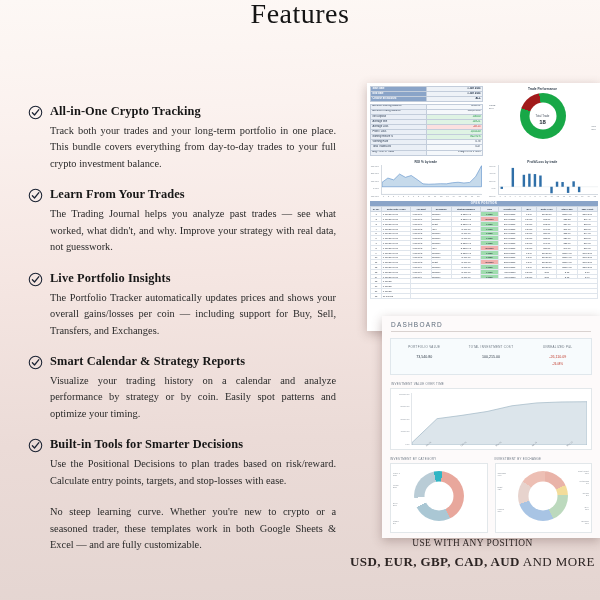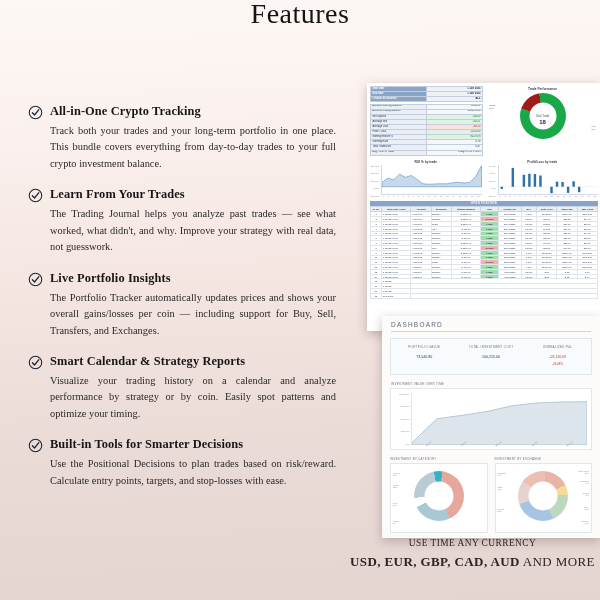--- a/index.html
+++ b/index.html
@@ -452,20 +452,21 @@
           <svg viewBox="0 0 24 24" width="15" height="15">
             <circle cx="12" cy="12" r="10" fill="none" stroke="#1b2333" stroke-width="1.7"></circle>
             <path d="M7 12.4 L10.4 16 L17.4 7.4" fill="none" stroke="#1b2333" stroke-width="2" stroke-linecap="round" stroke-linejoin="round"></path>
           </svg>
         </span>
         <span class="feature-title">Built-in Tools for Smarter Decisions</span>
       </div>
       <div class="feature-body">Use the Positional Decisions to plan trades based on risk/reward. Calculate entry points, targets, and stop-losses with ease.</div>
     </div>
     <div class="feature">
+      <div class="feature-body">No steep learning curve. Whether you're new to crypto or a seasoned trader, these templates work in both Google Sheets &amp; Excel — and are fully customizable.</div>
     </div>
   </div>
 
 <div class="shots">
 
   <div class="panel panel-1">
 
     <div class="p1-top">
 
       <table class="sum-table">
@@ -971,17 +972,17 @@
             <span>Binance</span><br>
             <span>10%</span>
           </div>
         </div>
       </div>
     </div>
   </div>
 </div>
 
 <div class="footer">
-  <div class="footer-line1">USE TIME ANY CURRENCY</div>
+  <div class="footer-line1">USE WITH ANY POSITION</div>
   <div class="footer-line2">
     <b>USD, EUR, GBP, CAD, AUD</b><span> AND MORE</span>
   </div>
 </div>
 
 </body></html>

